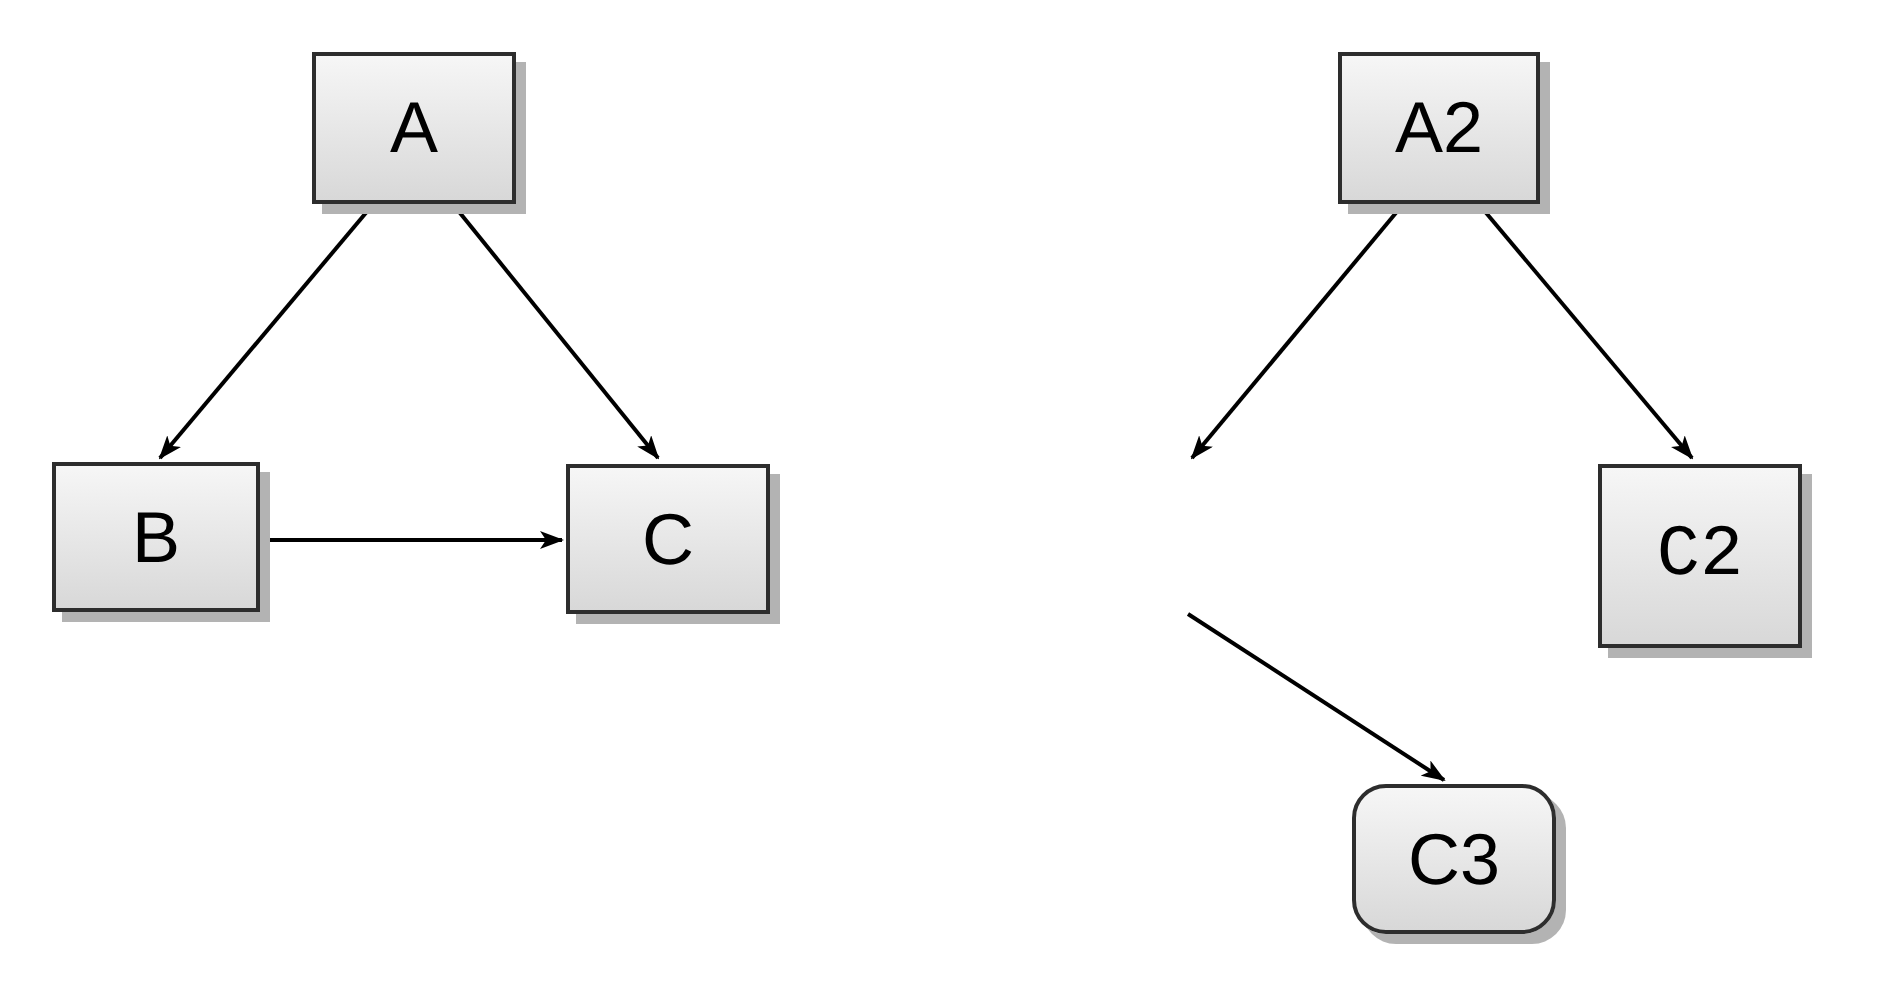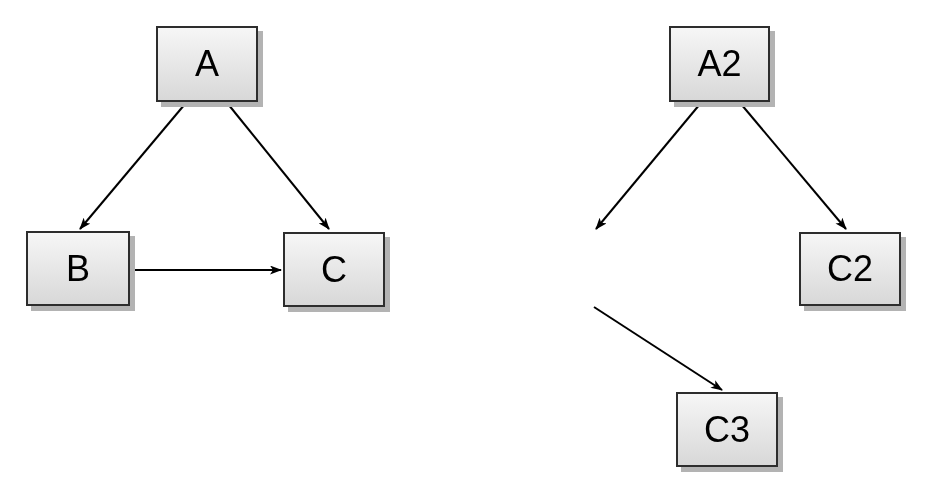--- a/index.html
+++ b/index.html
@@ -77,20 +77,20 @@
       </div>
       <div class="node" style="left: 26px; top: 231px; width: 104px; height: 75px;">
         <span class="node-label">B</span>
       </div>
       <div class="node" style="left: 283px; top: 232px; width: 102px; height: 75px;">
         <span class="node-label">C</span>
       </div>
       <div class="node" style="left: 669px; top: 26px; width: 101px; height: 76px;">
         <span class="node-label">A2</span>
       </div>
-      <div class="node" style="left: 799px; top: 232px; width: 102px; height: 74px;">
+      <div class="node" style="left: 799px; top: 232px; width: 102px; height: 92px; font-family: Liberation Mono, monospace;">
         <span class="node-label">C2</span>
       </div>
-      <div class="node" style="left: 676px; top: 392px; width: 102px; height: 75px;">
+      <div class="node" style="left: 676px; top: 392px; width: 102px; height: 75px; border-radius: 17px;">
         <span class="node-label">C3</span>
       </div>
     </div>
 </div>
 
 </body></html>

